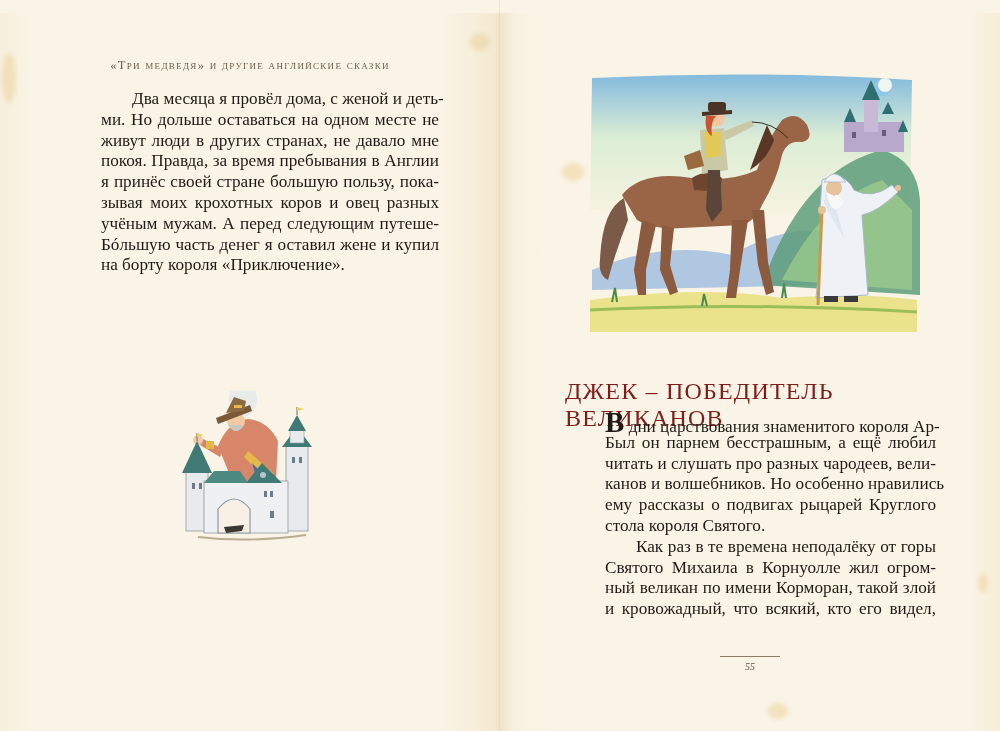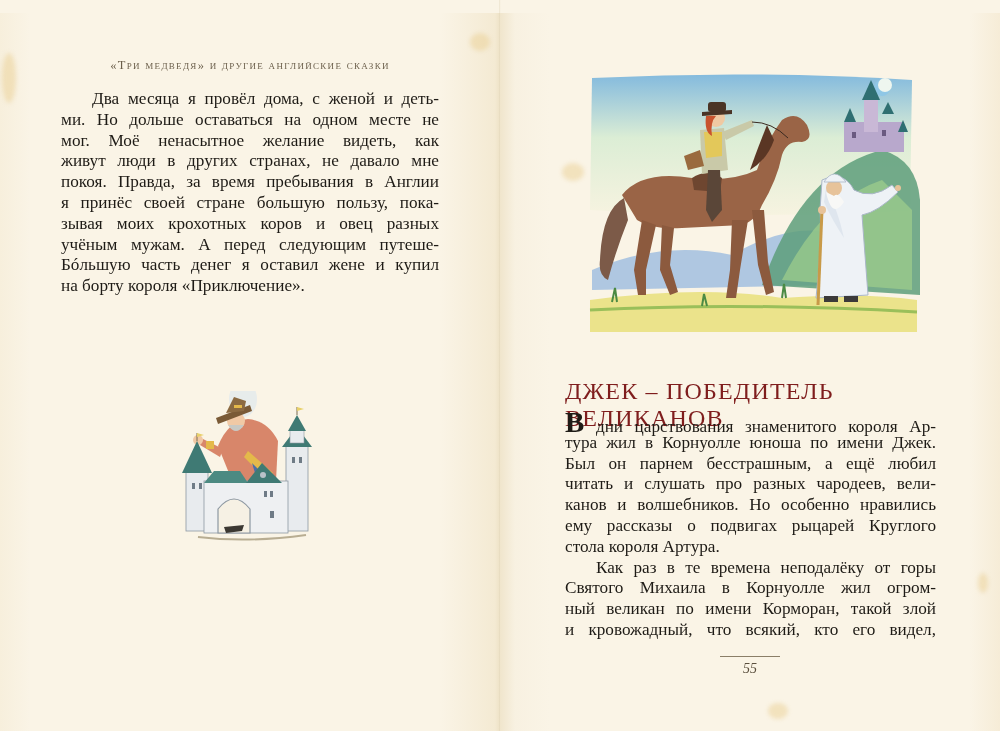--- a/index.html
+++ b/index.html
@@ -27,58 +27,57 @@
 
     .running-head {
       position:absolute; top:45px; left:0; width:500px; text-align:center;
       font-family:"Liberation Serif", serif; font-size:12.5px; letter-spacing:1.3px;
       color:#6a5e4a; font-variant:small-caps;
     }
     .body-text {
       font-family:"Liberation Serif", serif; font-size:17.2px; line-height:20.8px;
       text-align:justify; color:#1e1b16; margin:0;
     }
-    .line { display:block; white-space:nowrap; text-align:justify; text-align-last:justify; height:20.8px; }
+    .line { display:block; white-space:nowrap; text-align:justify; text-align-last:justify; height:20.8px;margin-left:40px; }
     .line.last { text-align-last:left; }
     .left-text { position:absolute; left:61px; top:76px; width:378px; }
     .indent { padding-left:31px; }
 
     .illus { position:absolute; overflow:hidden; }
     .illus-castle { left:178px; top:378px; width:140px; height:155px; }
     .illus-horse { left:582px; top:70px; width:340px; height:265px; }
 
     .title {
       position:absolute; left:565px; top:378px; width:371px; text-align:left;
       font-family:"Liberation Serif", serif; font-size:24px; letter-spacing:1.2px;
       color:#7f1d1d; margin:0; font-weight:normal;
     }
     .right-text { position:absolute; left:565px; top:412px; width:371px; }
     .dropcap { font-size:29px; line-height:20px; font-weight:bold; }
 
     .folio-rule { position:absolute; left:720px; top:656px; width:60px; height:1px; background:#8a7e68; }
     .folio {
       position:absolute; left:720px; top:661px; width:60px; text-align:center;
-      font-family:"Liberation Serif", serif; font-style:italic; font-size:14px; color:#5a4f3e;
+      font-family:"Liberation Serif", serif; font-style:italic; font-size:10px; color:#5a4f3e;
     }
   </style>
 </head>
 <body>
 
 <div class="spread">
 
   <div class="page page-left">
     <div class="stain" style="left:2px;top:40px;width:14px;height:50px;"></div>
     <div class="stain" style="left:470px;top:20px;width:20px;height:18px;"></div>
 
     <div class="running-head">«Три медведя» и другие английские сказки</div>
 
     <div class="left-text body-text">
       <span class="line indent">Два месяца я провёл дома, с женой и деть-</span>
       <span class="line">ми. Но дольше оставаться на одном месте не</span>
-      <span class="line">мог. Моё ненасытное желание видеть, как</span>
       <span class="line">живут люди в других странах, не давало мне</span>
       <span class="line">покоя. Правда, за время пребывания в Англии</span>
       <span class="line">я принёс своей стране большую пользу, пока-</span>
       <span class="line">зывая моих крохотных коров и овец разных</span>
       <span class="line">учёным мужам. А перед следующим путеше-</span>
       <span class="line">Бóльшую часть денег я оставил жене и купил</span>
       <span class="line last">на борту короля «Приключение».</span>
     </div>
 
     <div class="illus illus-castle">
@@ -205,26 +204,25 @@
       <line x1="240" y1="140" x2="236" y2="235" stroke="#c89a48" stroke-width="3"></line>
       <circle cx="240" cy="140" r="4" fill="#e7c39a"></circle>
       <path d="M262 226 L276 226 L276 232 L262 232 Z M242 226 L256 226 L256 232 L242 232 Z" fill="#3b3a3a"></path>
     </svg>
   </div>
 
   <h2 class="title">ДЖЕК – ПОБЕДИТЕЛЬ ВЕЛИКАНОВ</h2>
 
   <div class="right-text body-text">
     <span class="line"><span class="dropcap">В</span><span> дни царствования знаменитого короля Ар-</span></span>
-    <span class="line">тура жил в Корнуолле юноша по имени Джек.</span>
     <span class="line">Был он парнем бесстрашным, а ещё любил</span>
     <span class="line">читать и слушать про разных чародеев, вели-</span>
     <span class="line">канов и волшебников. Но особенно нравились</span>
     <span class="line">ему рассказы о подвигах рыцарей Круглого</span>
-    <span class="line last">стола короля Артура.</span>
+    <span class="line last">стола короля Святого.</span>
     <span class="line indent">Как раз в те времена неподалёку от горы</span>
     <span class="line">Святого Михаила в Корнуолле жил огром-</span>
     <span class="line">ный великан по имени Корморан, такой злой</span>
     <span class="line">и кровожадный, что всякий, кто его видел,</span>
   </div>
 
   <div class="folio-rule"></div>
   <div class="folio">55</div>
 
 </div>

